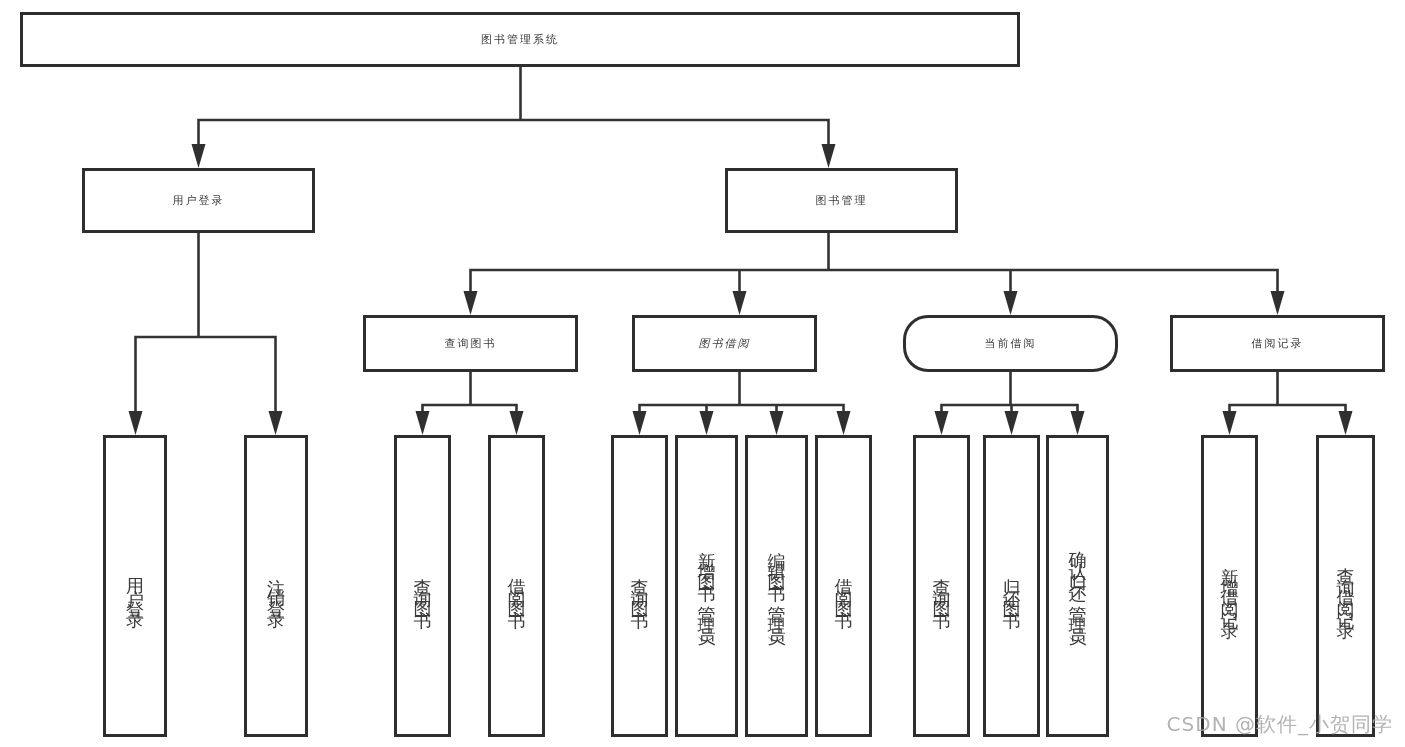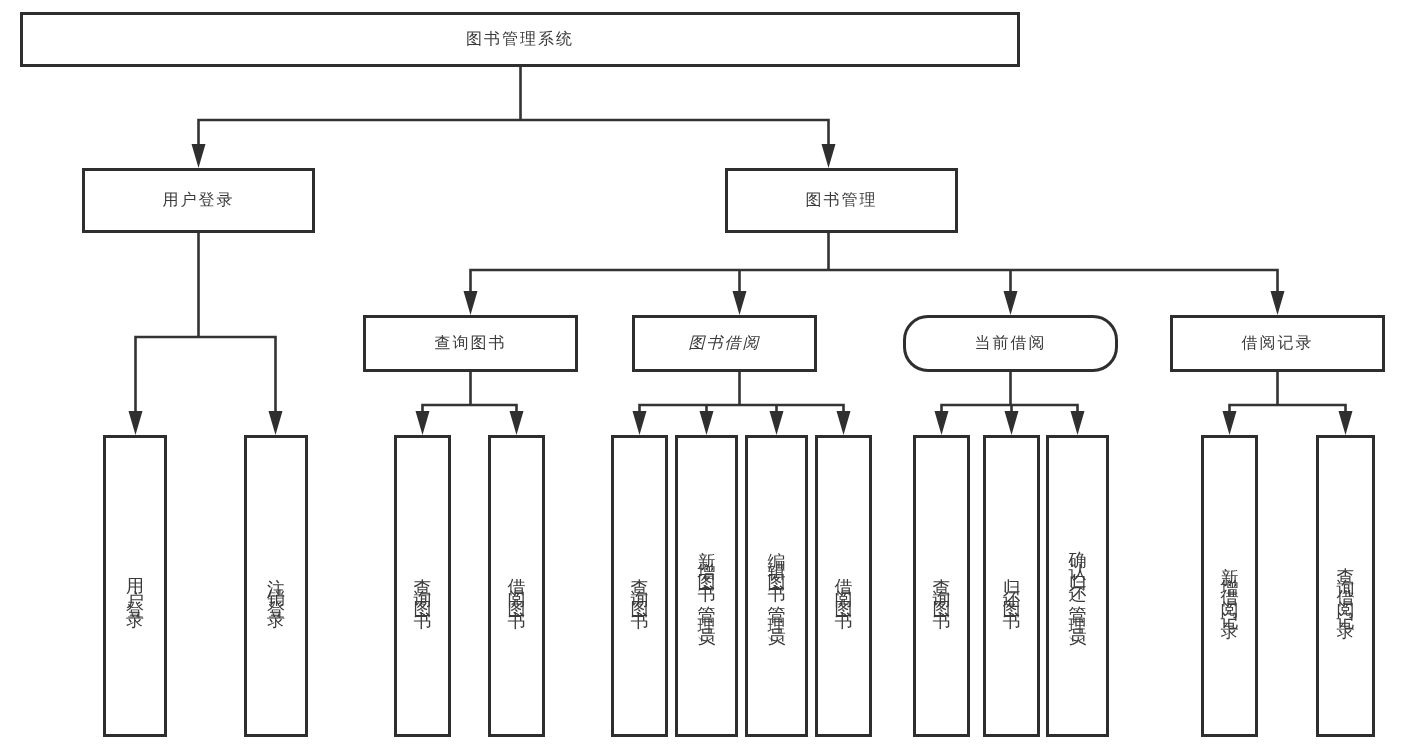--- a/index.html
+++ b/index.html
@@ -30,21 +30,21 @@
   .node {
     position: absolute;
     background: #ffffff;
     border: 3px solid #2e2e2e;
     display: flex;
     align-items: center;
     justify-content: center;
     color: #3a3a3a;
   }
   .node.h span {
-    font-size: 16px;
+    font-size: 11px;
     letter-spacing: 2px;
     white-space: nowrap;
   }
   .node.v span {
     writing-mode: vertical-rl;
     text-orientation: mixed;
     font-size: 18px;
     line-height: 1;
     letter-spacing: 11px;
     white-space: nowrap;
@@ -163,14 +163,15 @@
     <span>确认归还（管理员）</span>
   </div>
 
   <div class="node v" style="left:1201px; top:435px; width:57px; height:302px;">
     <span>新增借阅记录</span>
   </div>
   <div class="node v" style="left:1316px; top:435px; width:59px; height:302px;">
     <span>查询借阅记录</span>
   </div>
 
+  <div class="watermark">CSDN @软件_小贺同学</div>
 
 </div>
 
 </body></html>

